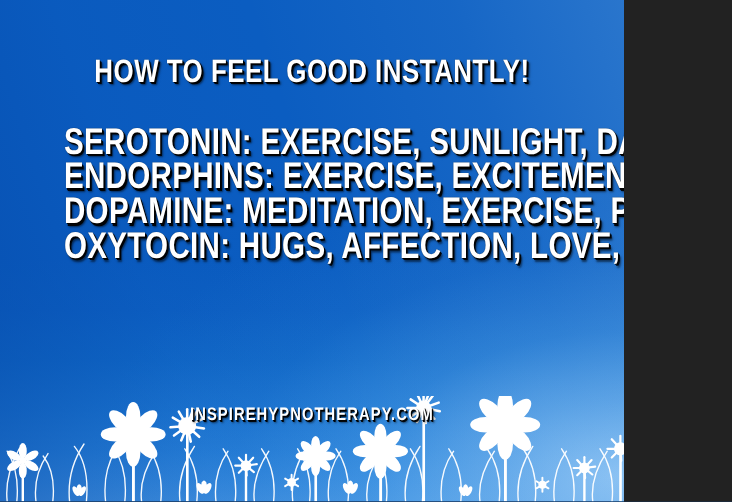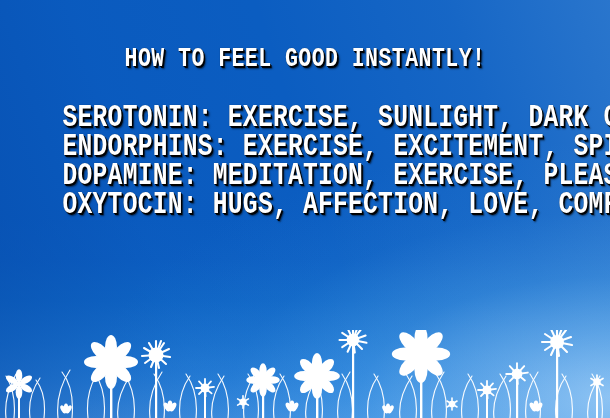--- a/index.html
+++ b/index.html
@@ -3,24 +3,24 @@
 <meta charset="utf-8">
 <title>How To Feel Good Instantly</title>
 <style>
   html, body {
     margin: 0;
     padding: 0;
     background: #222;
   }
   #poster {
     position: relative;
-    width: 610px;
+    width: 520px;
     height: 418px;
     overflow: hidden;
-    font-family: Liberation Mono, monospace;
+    font-family: Liberation Sans, sans-serif;
     background: #0b5cc0;
   }
   
   .bg-base {
     position: absolute;
     inset: 0;
     background: linear-gradient(180deg,
         #0b5dc1 0%,
         #0b5dc1 52%,
         #0d60c3 62%,
@@ -145,20 +145,23 @@
     <div class="poster-title">HOW TO FEEL GOOD INSTANTLY!</div>
 
     <div class="lines">
       <div class="line">SEROTONIN: EXERCISE, SUNLIGHT, DARK CHOCOLATE</div>
       <div class="line">ENDORPHINS: EXERCISE, EXCITEMENT, SPICY FOODS</div>
       <div class="line">DOPAMINE: MEDITATION, EXERCISE, PLEASURE</div>
       <div class="line">OXYTOCIN: HUGS, AFFECTION, LOVE, COMFORT</div>
     </div>
   </div>
 
+  <div class="watermark">
+    <span>INSPIREHYPNOTHERAPY.COM</span>
+  </div>
 
   <div class="meadow">
     <svg viewBox="0 0 610 88" xmlns="http://www.w3.org/2000/svg" aria-hidden="true">
       <g fill="none" stroke="#ffffff" stroke-width="1.15" stroke-linecap="round" opacity="0.95">
 
         <path d="M6 88 C 4 70, 10 56, 16 44"></path>
         <path d="M14 88 C 16 68, 12 56, 6 46"></path>
         <path d="M30 88 C 28 72, 33 58, 40 48"></path>
         <path d="M44 88 C 46 70, 42 58, 36 50"></path>
         <path d="M58 88 C 56 68, 62 52, 70 40"></path>

